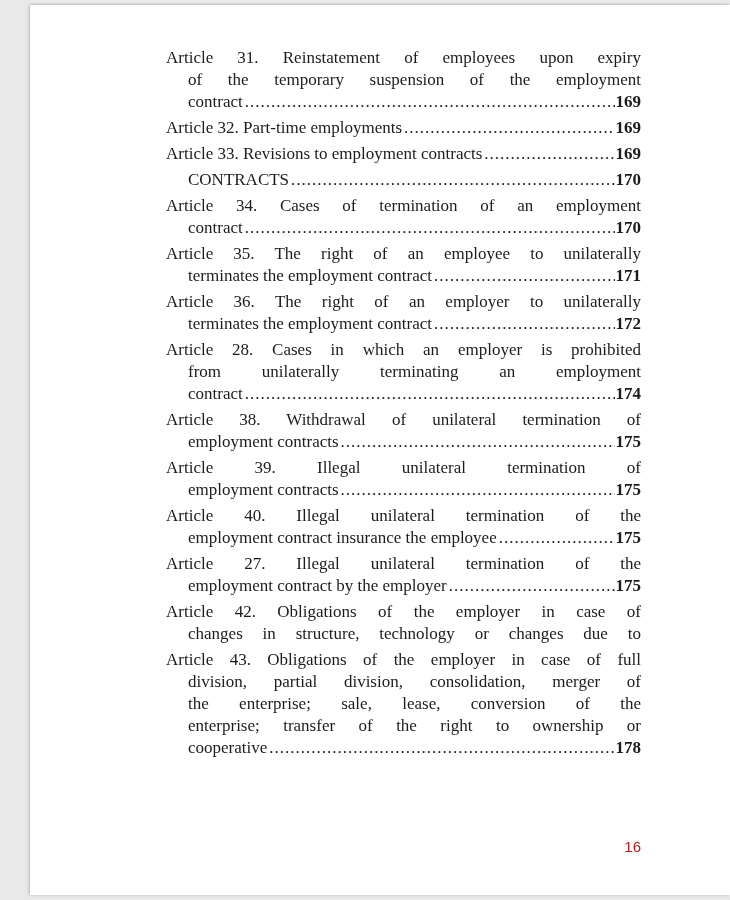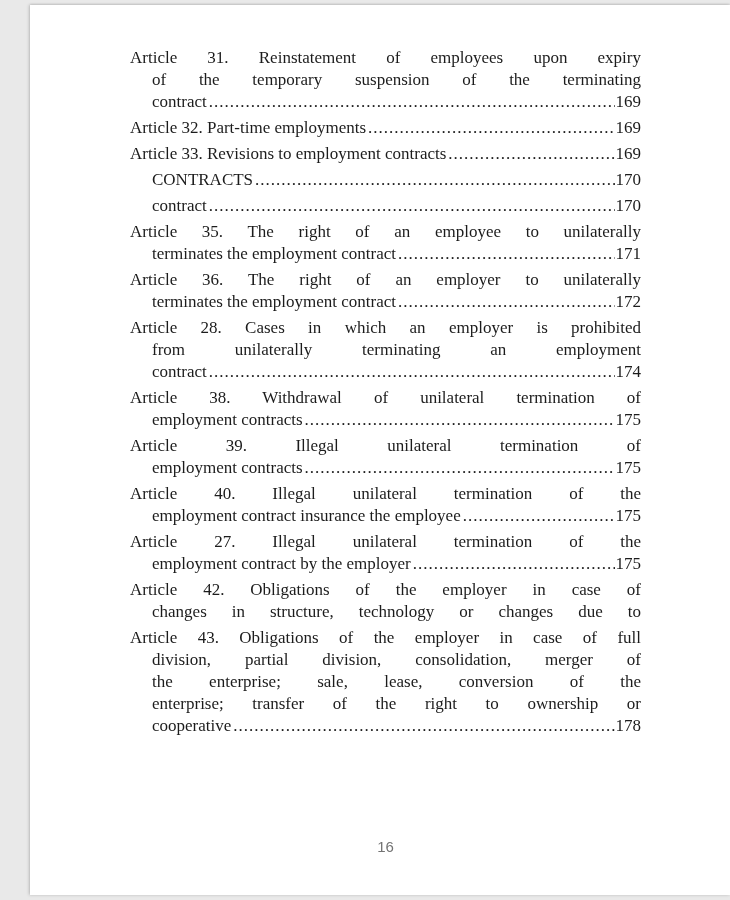--- a/index.html
+++ b/index.html
@@ -17,21 +17,21 @@
     box-shadow: -1px 0 3px rgba(0,0,0,0.18), 0 -1px 2px rgba(0,0,0,0.10);
   }
   .content {
     position: absolute;
     left: 100px; top: 42px;
     width: 511px;
     color: #1c1c1c;
     font-size: 17px;
     line-height: 22px;
   }
-  .toc-entry { margin-bottom: 4px; }
+  .toc-entry { margin-bottom: 4px; margin-left: 36px; }
   .toc-line {
     text-align: justify;
     text-align-last: justify;
   }
   .toc-line.cont { padding-left: 22px; }
   .toc-line.last {
     display: flex;
     align-items: baseline;
     text-align: left;
     text-align-last: auto;
@@ -40,40 +40,40 @@
   .leader {
     flex: 1 1 auto;
     overflow: hidden;
     white-space: nowrap;
     letter-spacing: 1px;
     margin: 0 1px 0 2px;
   }
   .leader::before {
     content: "....................................................................................................................................................";
   }
-  .pg { white-space: nowrap; }
+  .pg { white-space: nowrap; font-weight: bold; }
   .footer {
     position: absolute;
     left: 100px; top: 833px;
     width: 511px;
-    text-align: center;
-    color: #737373;
+    text-align: right;
+    color: #b91c1c;
     font-size: 15px;
     font-family: "Liberation Sans", sans-serif;
   }
 </style>
 </head>
 <body>
 
 <div class="page">
   <div class="content">
     <div id="toc-list">
         <div class="toc-entry">
           <div class="toc-line">Article 31. Reinstatement of employees upon expiry</div>
-          <div class="toc-line cont">of the temporary suspension of the terminating</div>
+          <div class="toc-line cont">of the temporary suspension of the employment</div>
           <div class="toc-line cont last">
             <span class="t">contract </span>
             <span class="leader"></span>
             <span class="pg">169</span>
           </div>
         </div>
         <div class="toc-entry">
           <div class="toc-line last">
             <span class="t">Article 32. Part-time employments </span>
             <span class="leader"></span>
@@ -88,20 +88,21 @@
           </div>
         </div>
         <div class="toc-entry">
           <div class="toc-line cont last">
             <span class="t">CONTRACTS </span>
             <span class="leader"></span>
             <span class="pg">170</span>
           </div>
         </div>
         <div class="toc-entry">
+          <div class="toc-line">Article 34. Cases of termination of an employment</div>
           <div class="toc-line cont last">
             <span class="t">contract </span>
             <span class="leader"></span>
             <span class="pg">170</span>
           </div>
         </div>
         <div class="toc-entry">
           <div class="toc-line">Article 35. The right of an employee to unilaterally</div>
           <div class="toc-line cont last">
             <span class="t">terminates the employment contract</span>

